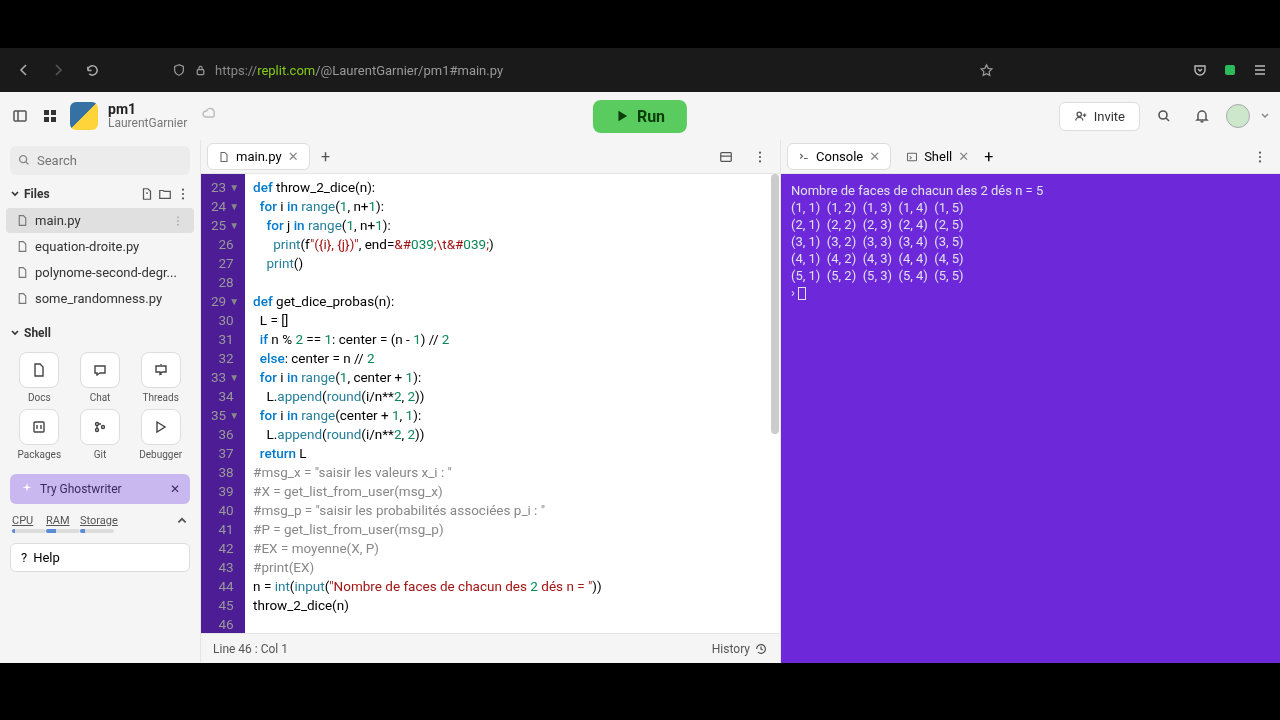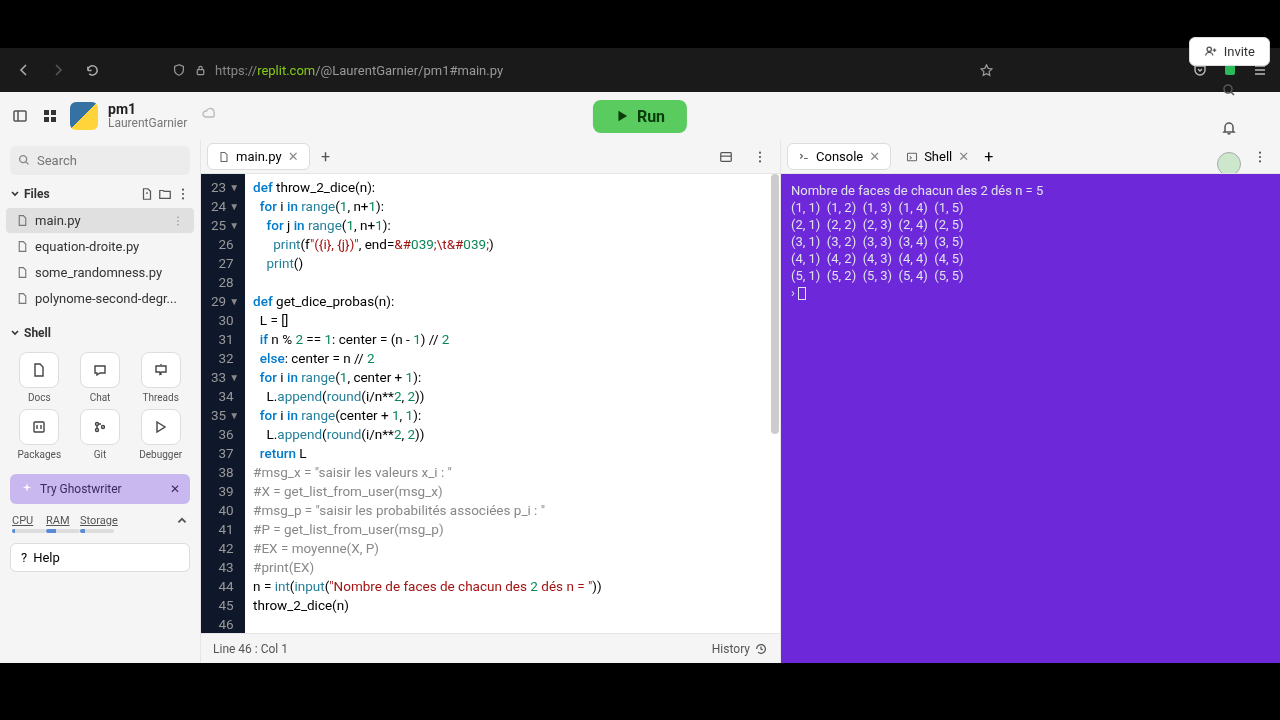--- a/index.html
+++ b/index.html
@@ -16,21 +16,21 @@
 .toolbar-right { display:flex; align-items:center; gap:14px; color:#bbb; }
 .app { position:absolute; top:92px; left:0; right:0; bottom:57px; background:#f5f5f5; display:flex; flex-direction:column; }
 .header { height:48px; display:flex; align-items:center; padding:0 10px; gap:10px; }
 .hdr-icon { width:20px; height:20px; display:flex; align-items:center; justify-content:center; color:#333; }
 .py-icon { width:28px; height:28px; border-radius:6px; background:linear-gradient(135deg,#3571a3 50%,#ffd43b 50%); }
 .proj { display:flex; flex-direction:column; line-height:1.15; }
 .proj-name { font-weight:700; font-size:14px; color:#222; }
 .proj-owner { font-size:12px; color:#777; }
 .cloud { color:#bbb; margin-left:4px; }
 .run-btn { background:#5acb5f; color:#0a3d0a; font-weight:700; padding:7px 22px; border:none; border-radius:8px; font-size:16px; display:flex; align-items:center; gap:8px; cursor:pointer; position:absolute; left:50%; transform:translateX(-50%); }
-.hdr-right { margin-left:auto; display:flex; align-items:center; gap:10px;flex-direction:column; }
+.hdr-right { margin-left:auto; display:flex; align-items:center; gap:10px; }
 .invite { background:#fff; border:1px solid #ddd; padding:6px 14px; border-radius:6px; font-size:13px; display:flex; align-items:center; gap:6px; cursor:pointer; color:#333; }
 .icon-btn { width:28px; height:28px; display:flex; align-items:center; justify-content:center; color:#555; cursor:pointer; border-radius:4px; }
 .avatar-hdr { width:24px; height:24px; border-radius:50%; background:#cde7cd; border:1px solid #aaa; }
 .main { flex:1; display:flex; overflow:hidden; }
 .sidebar { width:200px; display:flex; flex-direction:column; background:#f5f5f5; }
 .search { margin:6px 10px; }
 .search-inp { width:100%; padding:6px 8px 6px 26px; border:1px solid transparent; background:#ececec; border-radius:6px; font-size:13px; }
 .search-wrap { position:relative; }
 .search-wrap svg { position:absolute; left:7px; top:7px; }
 .section-hdr { display:flex; align-items:center; padding:6px 10px; color:#333; font-weight:700; font-size:12px; gap:4px; }
@@ -49,21 +49,21 @@
 .stat-bar { width:34px; height:4px; background:#ddd; border-radius:2px; overflow:hidden; }
 .stat-bar-fill { height:100%; background:#5a8bd6; }
 .help { margin:8px 10px; border:1px solid #ddd; background:#fff; border-radius:6px; padding:6px 10px; font-size:13px; display:flex; align-items:center; gap:6px; cursor:pointer; }
 .editor-pane { flex:1; display:flex; flex-direction:column; min-width:0; border-left:1px solid #e5e5e5; }
 .tabs { height:34px; display:flex; align-items:center; padding:0 6px; gap:4px; border-bottom:1px solid #e5e5e5; }
 .tab { display:flex; align-items:center; gap:6px; padding:5px 10px; border:1px solid #ddd; border-radius:6px; font-size:13px; background:#fff; cursor:pointer; }
 .tab .x { color:#888; cursor:pointer; }
 .tabs .plus { width:24px; height:24px; display:flex; align-items:center; justify-content:center; cursor:pointer; color:#555; }
 .tabs .right { margin-left:auto; display:flex; gap:6px; }
 .code { flex:1; display:flex; overflow:hidden; font-family:"SF Mono",Monaco,Consolas,monospace; font-size:13.5px; line-height:19px; background:#fff; position:relative; }
-.gutter { background:#0f172a; text-align:right; color:#999; padding:4px 6px 4px 10px; user-select:none; }
+.gutter { background:#4c1d95; text-align:right; color:#999; padding:4px 6px 4px 10px; user-select:none; }
 .gutter .ln { display:flex; justify-content:flex-end; gap:3px; }
 .fold { color:#888; font-size:10px; }
 .code-body { padding:4px 8px; white-space:pre; }
 .kw { color:#007acc; font-weight:500; }
 .fn { color:#267f99; }
 .num { color:#098658; }
 .str { color:#a31515; }
 .com { color:#888; }
 .code-scroll { position:absolute; right:0; top:0; bottom:0; width:10px; }
 .code-thumb { position:absolute; right:1px; top:0; width:8px; height:260px; background:#ccc; border-radius:4px; }
@@ -222,27 +222,27 @@
           <div class="file-item">
             <svg width="13" height="13" viewBox="0 0 16 16" fill="none" stroke="#777" stroke-width="1.4">
               <path d="M4 2h5l3 3v9H4V2Z"></path>
             </svg>
             <span>equation-droite.py</span>
           </div>
           <div class="file-item">
             <svg width="13" height="13" viewBox="0 0 16 16" fill="none" stroke="#777" stroke-width="1.4">
               <path d="M4 2h5l3 3v9H4V2Z"></path>
             </svg>
-            <span>some_randomness.py</span>
+            <span>polynome-second-degr...</span>
           </div>
           <div class="file-item">
             <svg width="13" height="13" viewBox="0 0 16 16" fill="none" stroke="#777" stroke-width="1.4">
               <path d="M4 2h5l3 3v9H4V2Z"></path>
             </svg>
-            <span>polynome-second-degr...</span>
+            <span>some_randomness.py</span>
           </div>
         </div>
 
       <div class="section-hdr" style="margin-top:8px">
         <svg width="10" height="10" viewBox="0 0 10 10" fill="none" stroke="#333" stroke-width="1.6">
             <path d="M2 3l3 3 3-3"></path>
           </svg>
         <span>Shell</span>
       </div>
       <div class="tools-grid" id="tools-grid">

